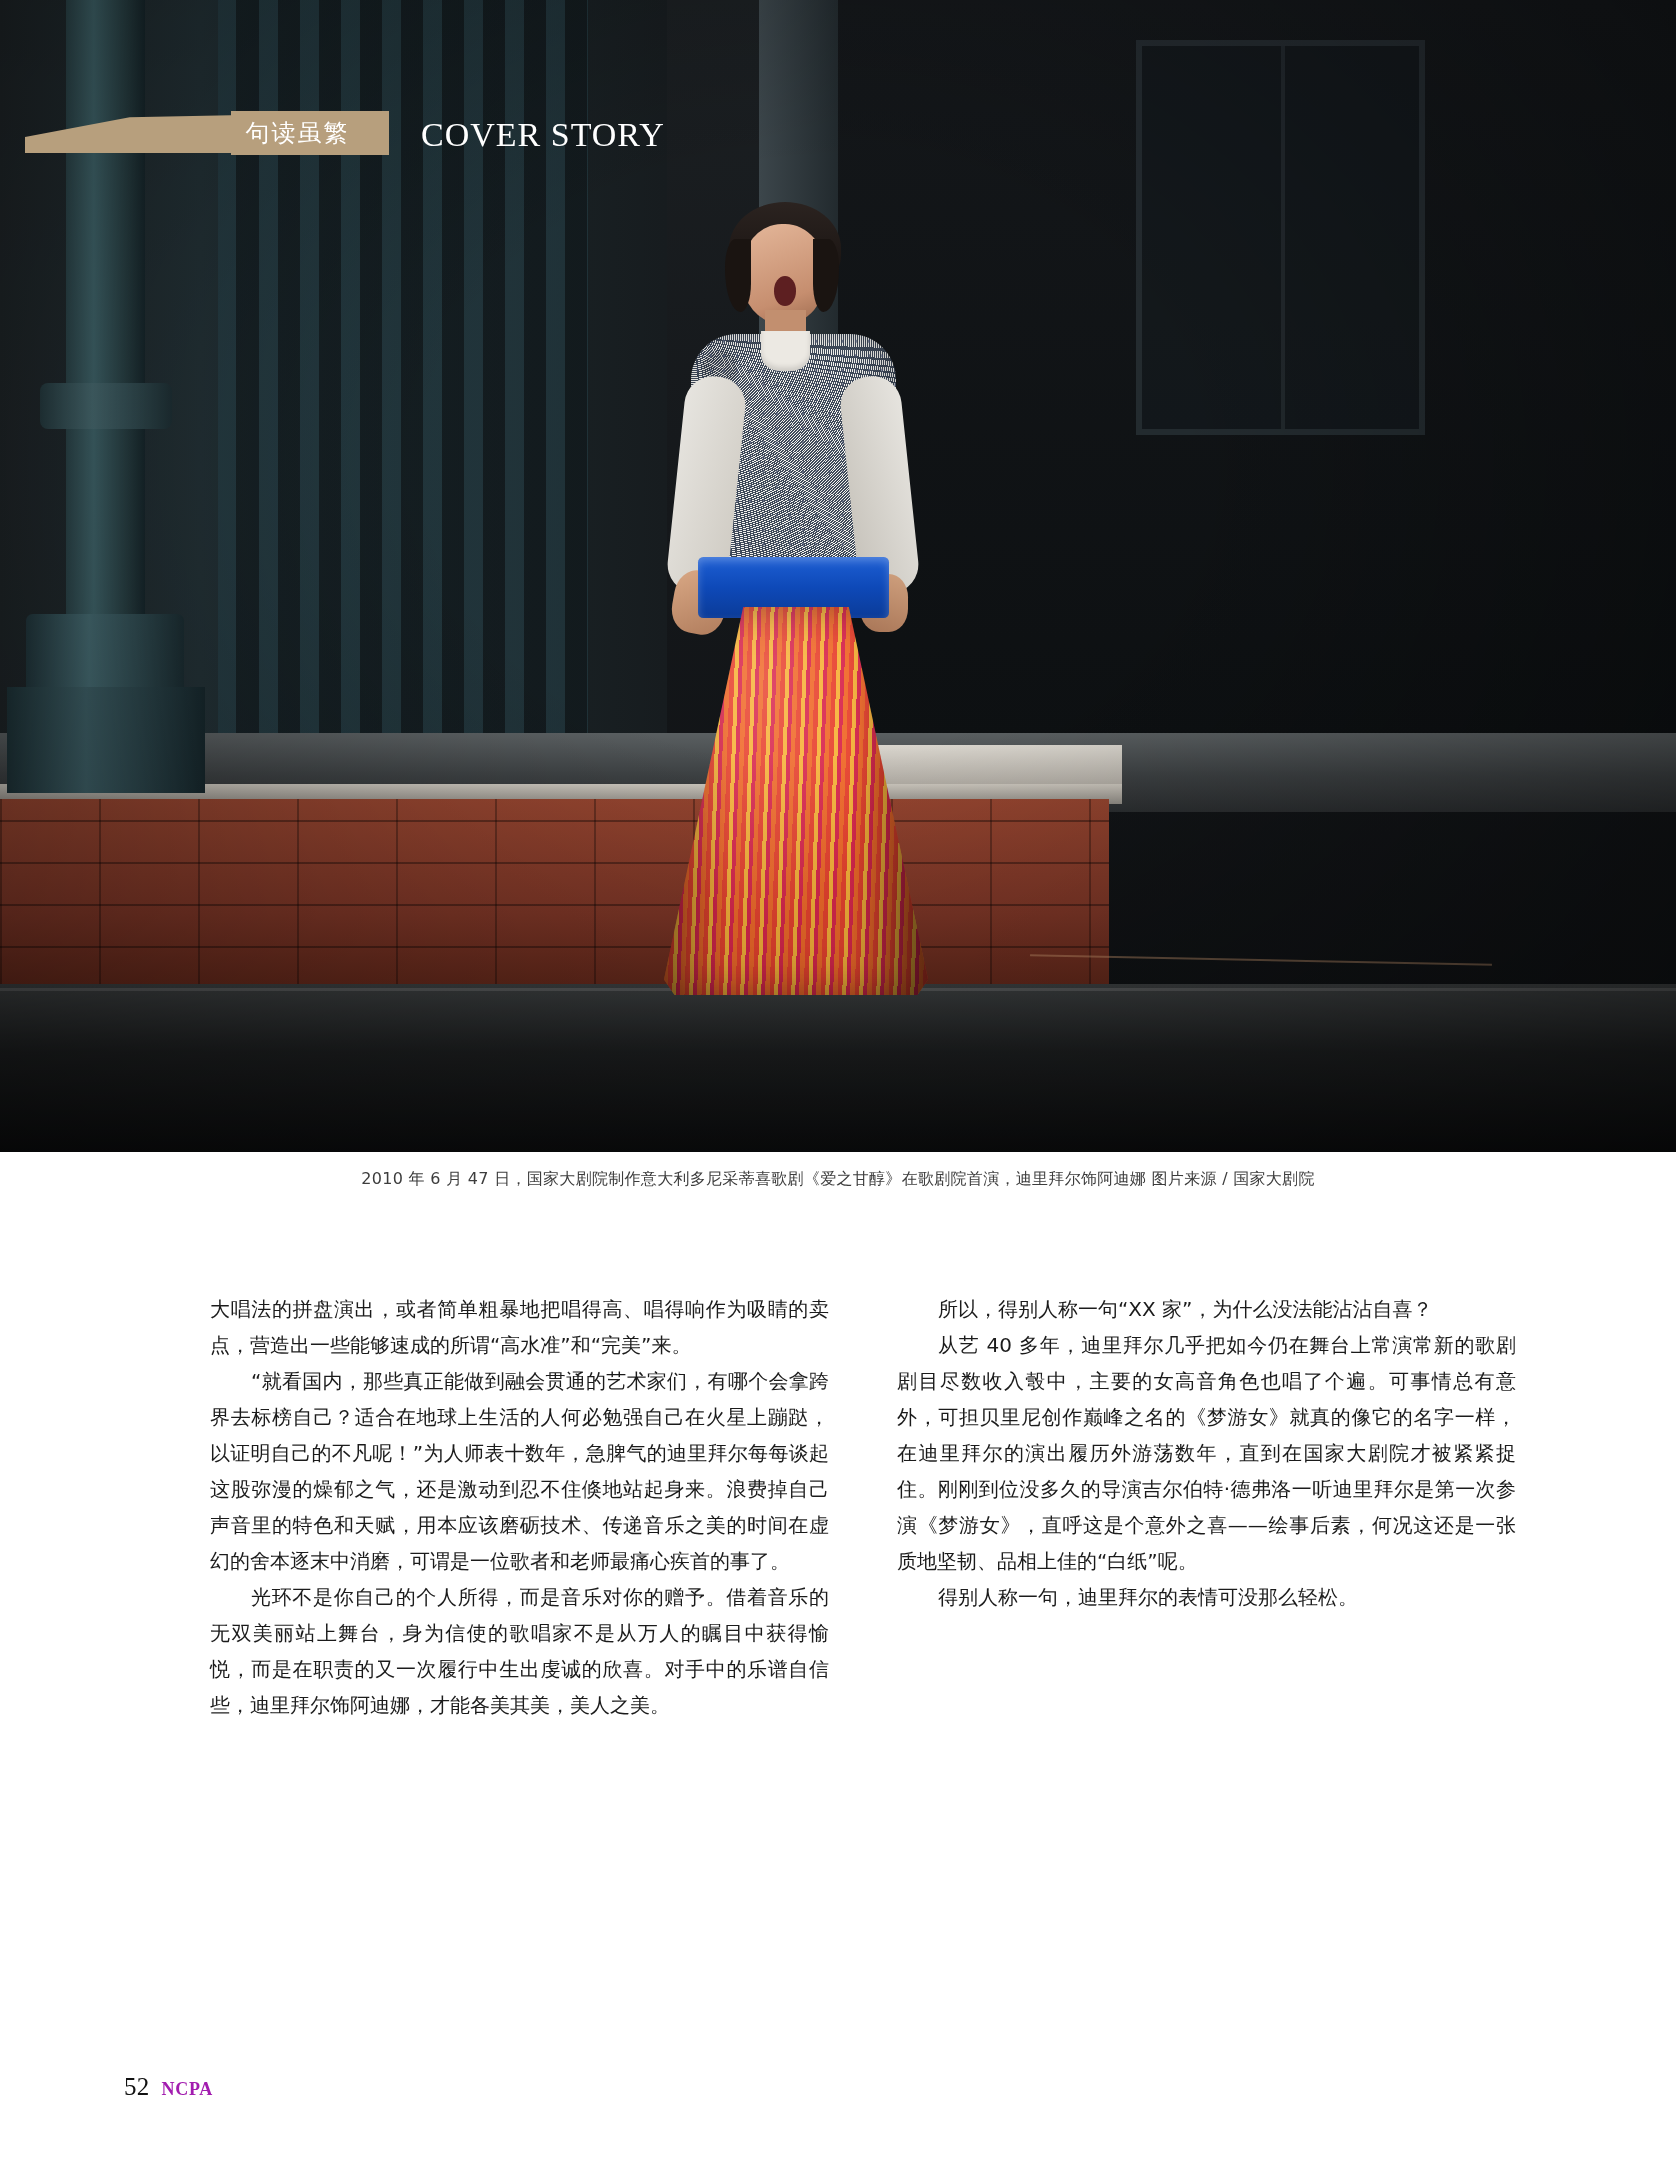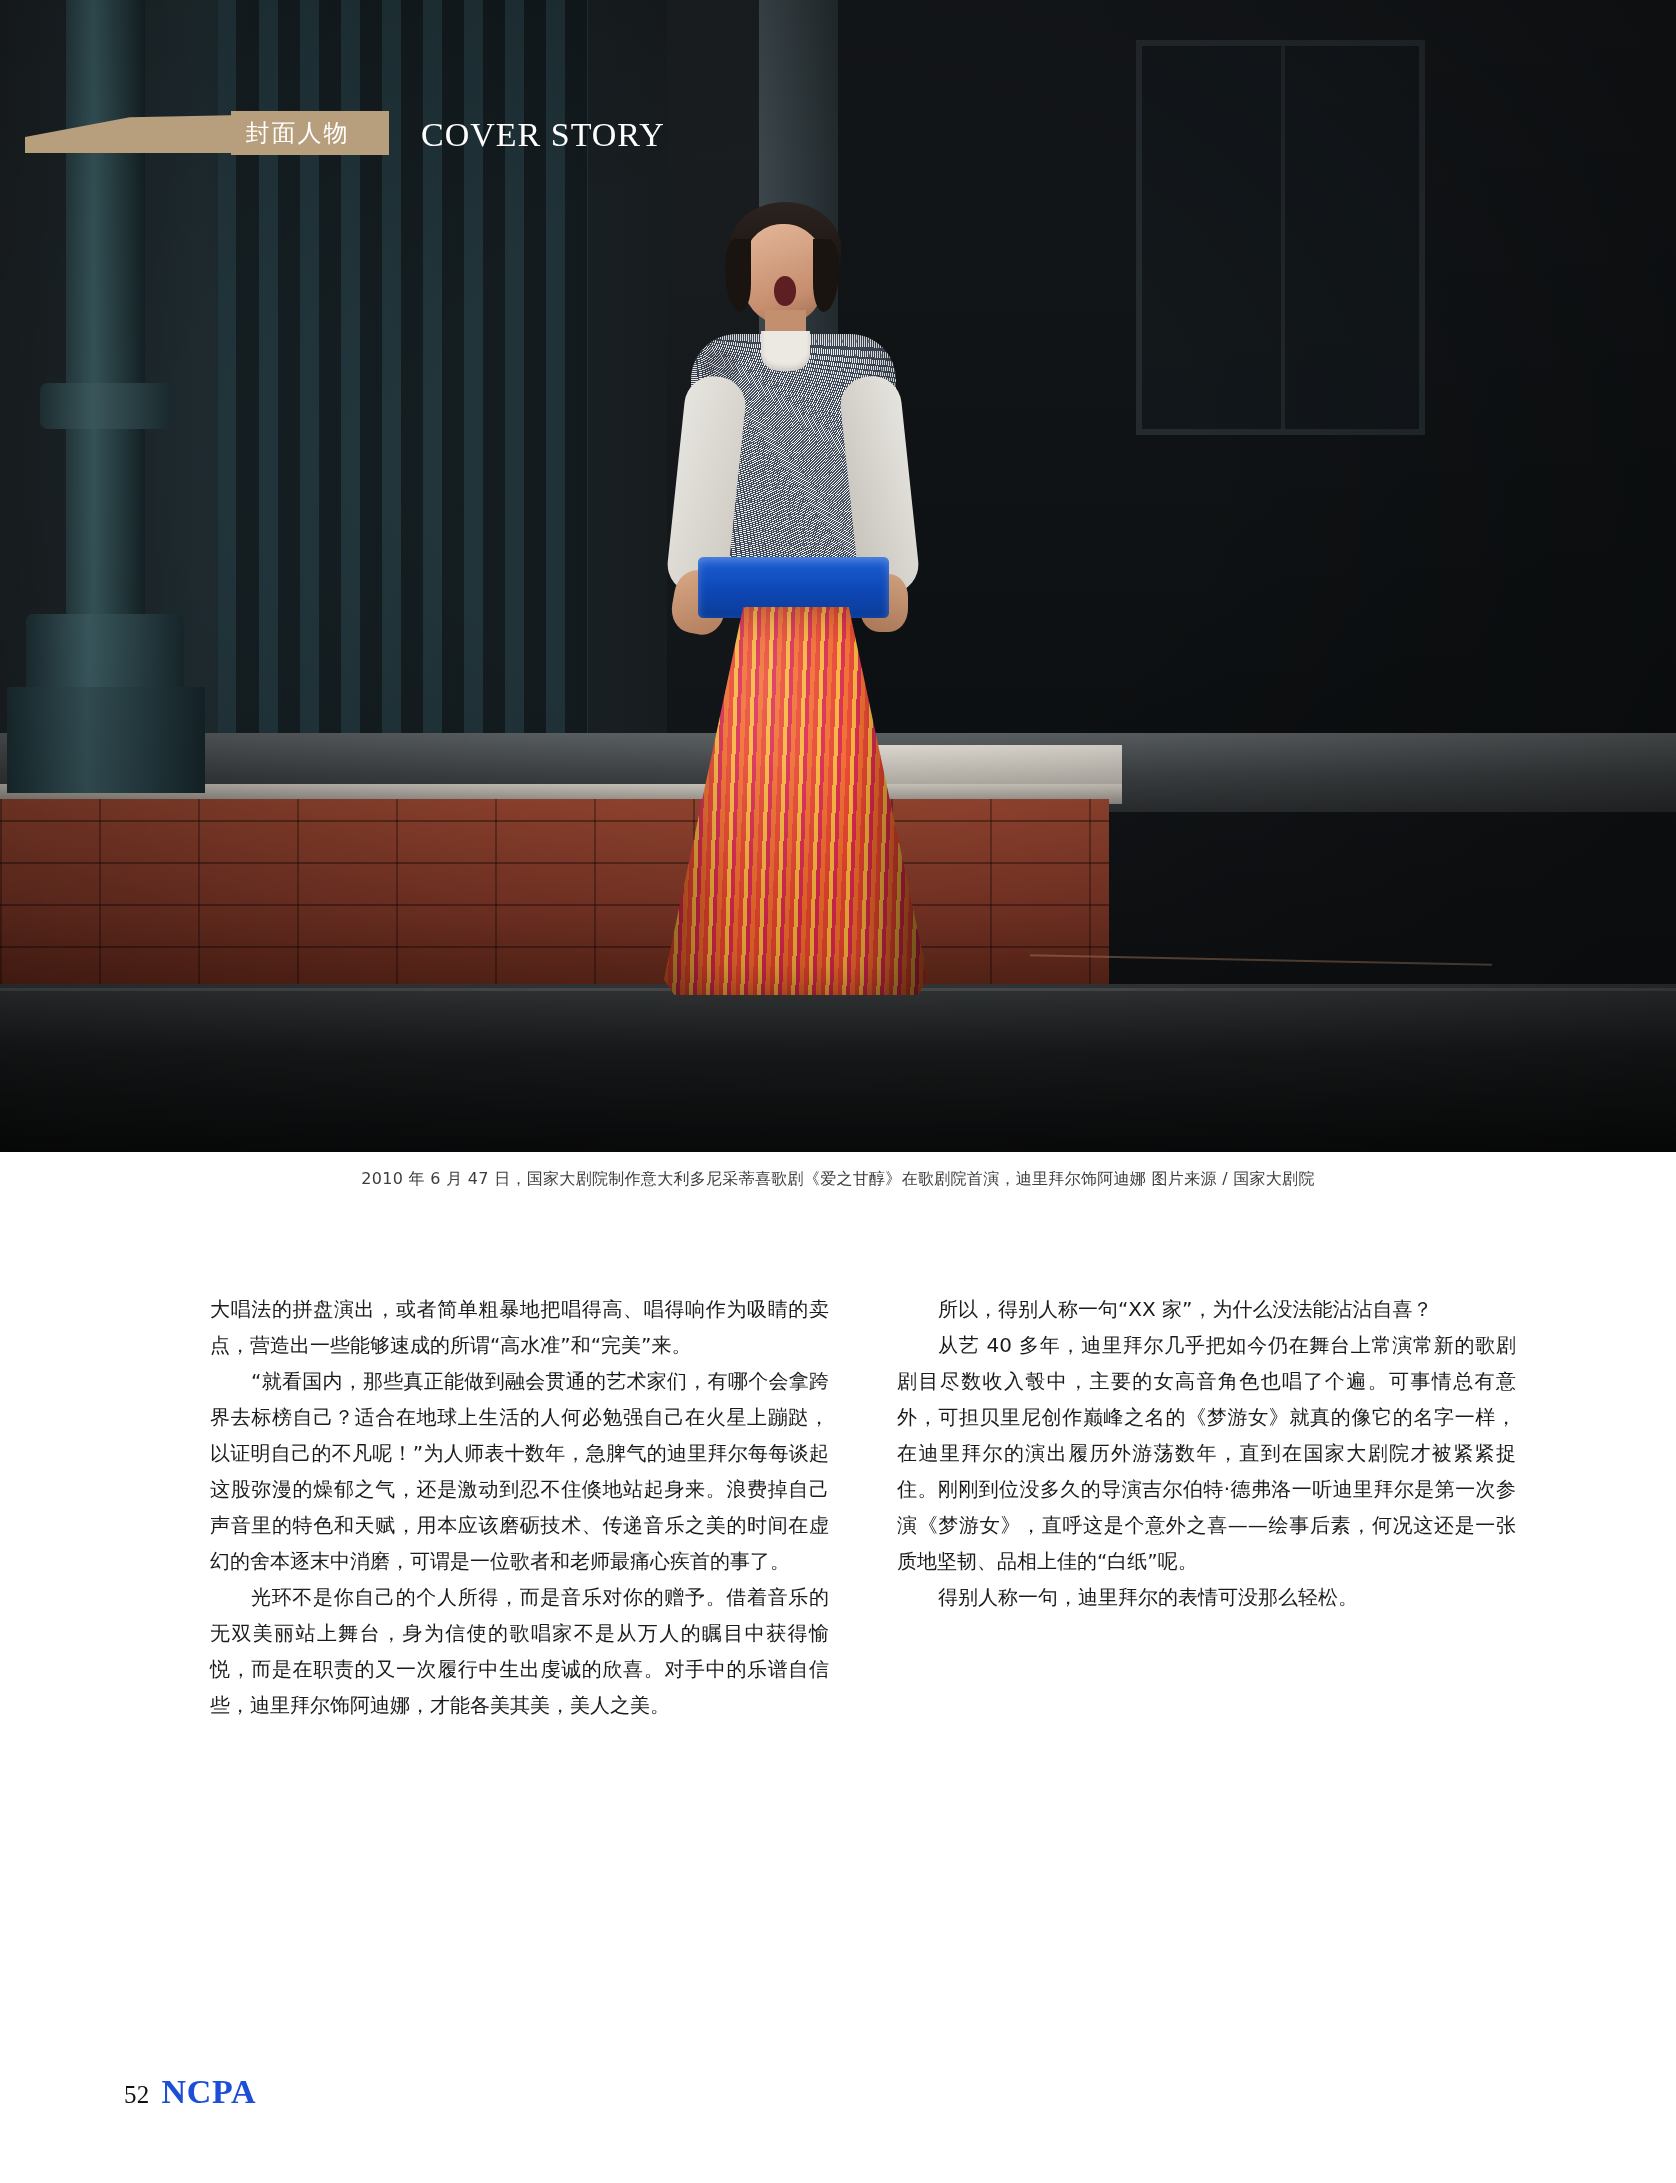--- a/index.html
+++ b/index.html
@@ -350,21 +350,21 @@
   }
 
   
   .footer {
     position: absolute;
     left: 124px; top: 2073px;
     display: flex; align-items: baseline; gap: 12px;
     font-family: Liberation Serif, serif;
   }
   .folio { font-size: 25px; color: #111; letter-spacing: 0.3px; }
-  .brand { font-size: 34px; color: #1d4ed8; font-weight: bold; letter-spacing: 0.7px; }
+  .brand { font-size: 18px; color: #a21caf; font-weight: bold; letter-spacing: 0.7px; }
 </style>
 </head>
 <body>
 
 <div class="photo">
   <div class="bg-wall"></div>
   <div class="bg-block-right"></div>
   <div class="bg-door"></div>
   <div class="bg-panel-left"></div>
   <div class="bg-stripes"></div>
@@ -401,21 +401,21 @@
     <div class="sash"></div>
     <div class="skirt"></div>
     <div class="skirt-shade"></div>
   </div>
 
   <div class="photo-vignette"></div>
 
   <div class="ribbon">
     <div class="ribbon-tail"></div>
     <div class="ribbon-box">
-      <span class="ribbon-cn">封面人物</span>
+      <span class="ribbon-cn">句读虽繁</span>
     </div>
     <span class="ribbon-en">COVER STORY</span>
   </div>
 </div>
 
 <div class="caption">2010 年 6 月 47 日，国家大剧院制作意大利多尼采蒂喜歌剧《爱之甘醇》在歌剧院首演，迪里拜尔饰阿迪娜  图片来源 / 国家大剧院</div>
 
 <div class="col col-left">
   <p>大唱法的拼盘演出，或者简单粗暴地把唱得高、唱得响作为吸睛的卖点，营造出一些能够速成的所谓“高水准”和“完美”来。</p>
   <p class="ind">“就看国内，那些真正能做到融会贯通的艺术家们，有哪个会拿跨界去标榜自己？适合在地球上生活的人何必勉强自己在火星上蹦跶，以证明自己的不凡呢！”为人师表十数年，急脾气的迪里拜尔每每谈起这股弥漫的燥郁之气，还是激动到忍不住倏地站起身来。浪费掉自己声音里的特色和天赋，用本应该磨砺技术、传递音乐之美的时间在虚幻的舍本逐末中消磨，可谓是一位歌者和老师最痛心疾首的事了。</p>

